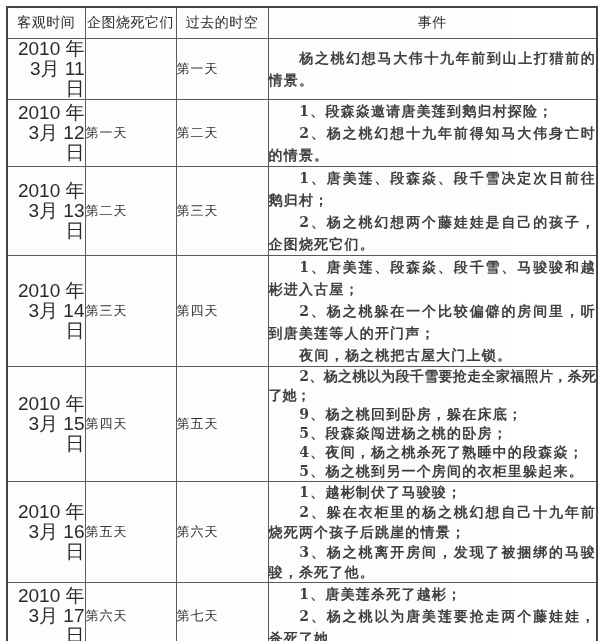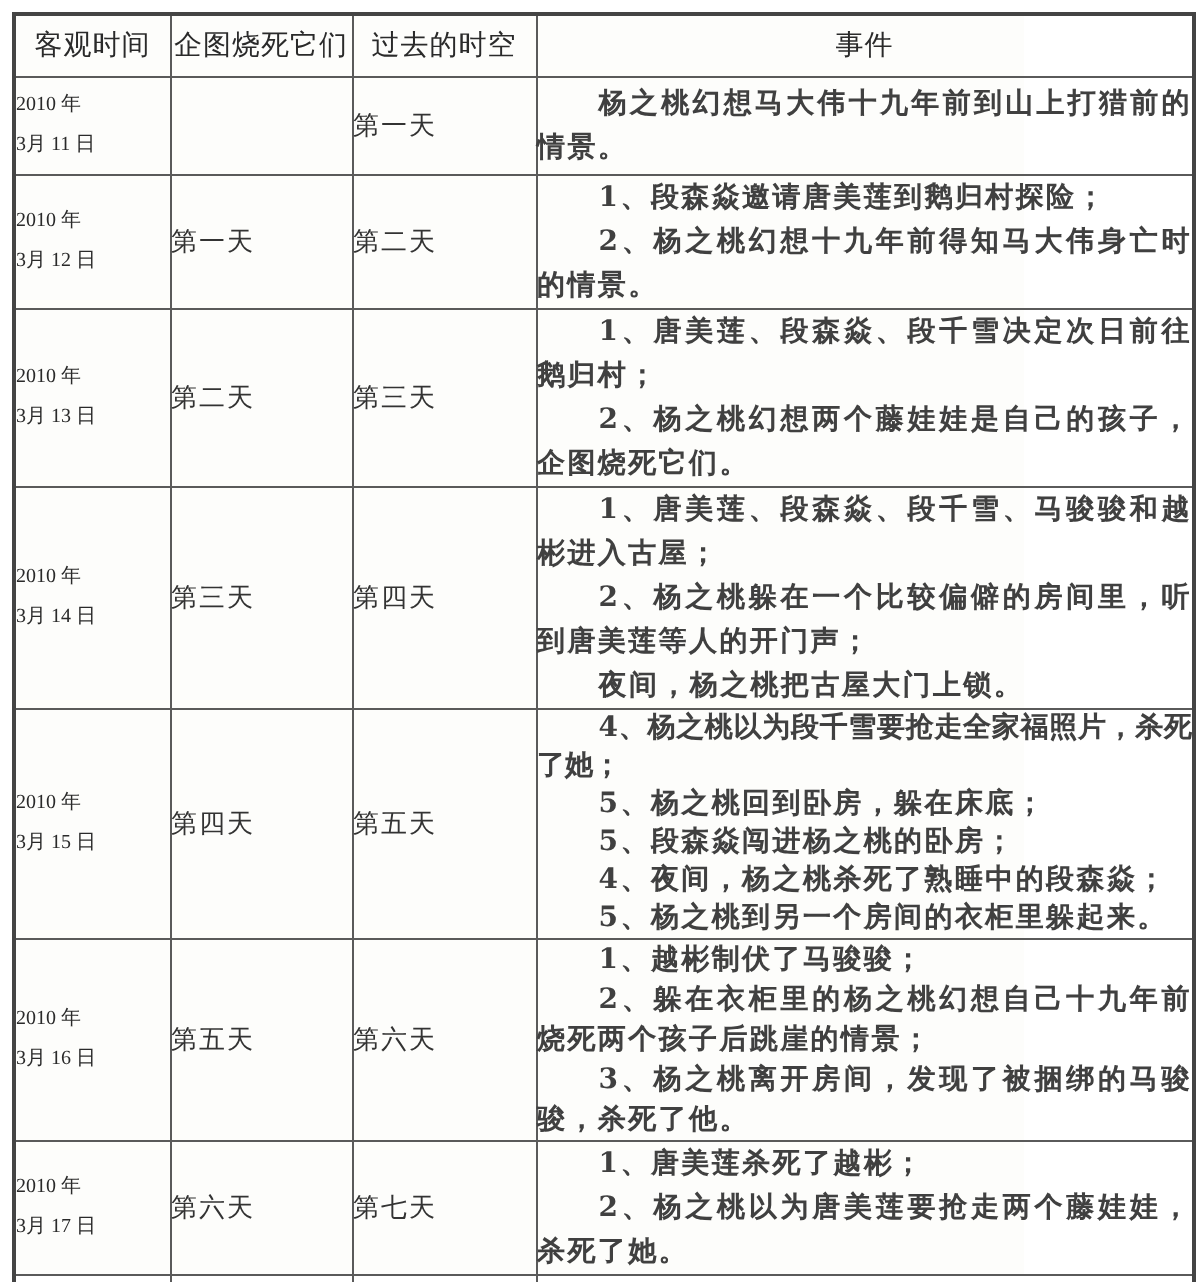--- a/index.html
+++ b/index.html
@@ -38,23 +38,23 @@
   }
   th {
     font-family: "DejaVu Sans", "Liberation Sans", sans-serif;
     font-weight: normal;
     font-size: 14px;
     height: 30px;
     text-align: center;
     letter-spacing: 0.5px;
   }
   td.date {
-    font-family: Liberation Serif, serif;
-    font-size: 10px;
-    text-align: left;
+    font-family: Liberation Sans, sans-serif;
+    font-size: 19px;
+    text-align: right;
     line-height: 20px;
   }
   td.day {
     font-family: "DejaVu Serif", "Liberation Serif", serif;
     font-size: 13px;
     text-align: left;
     letter-spacing: 1px;
     color: #333;
   }
   td.event {
@@ -149,22 +149,22 @@
       </tr>
 
       <tr style="height:102px">
         <td class="date">
           <span class="date-line">2010 年</span>
           <span class="date-line">3月 15 日</span>
         </td>
         <td class="day">第四天</td>
         <td class="day">第五天</td>
         <td class="event" style="line-height:19px">
-          <p style="letter-spacing:0">4、杨之桃以为段千雪要抢走全家福照片，杀死了她；</p>
-          <p>5、杨之桃回到卧房，躲在床底；</p>
+          <p style="letter-spacing:0">2、杨之桃以为段千雪要抢走全家福照片，杀死了她；</p>
+          <p>9、杨之桃回到卧房，躲在床底；</p>
           <p>5、段森焱闯进杨之桃的卧房；</p>
           <p>4、夜间，杨之桃杀死了熟睡中的段森焱；</p>
           <p>5、杨之桃到另一个房间的衣柜里躲起来。</p>
         </td>
       </tr>
 
       <tr style="height:100px">
         <td class="date">
           <span class="date-line">2010 年</span>
           <span class="date-line">3月 16 日</span>

